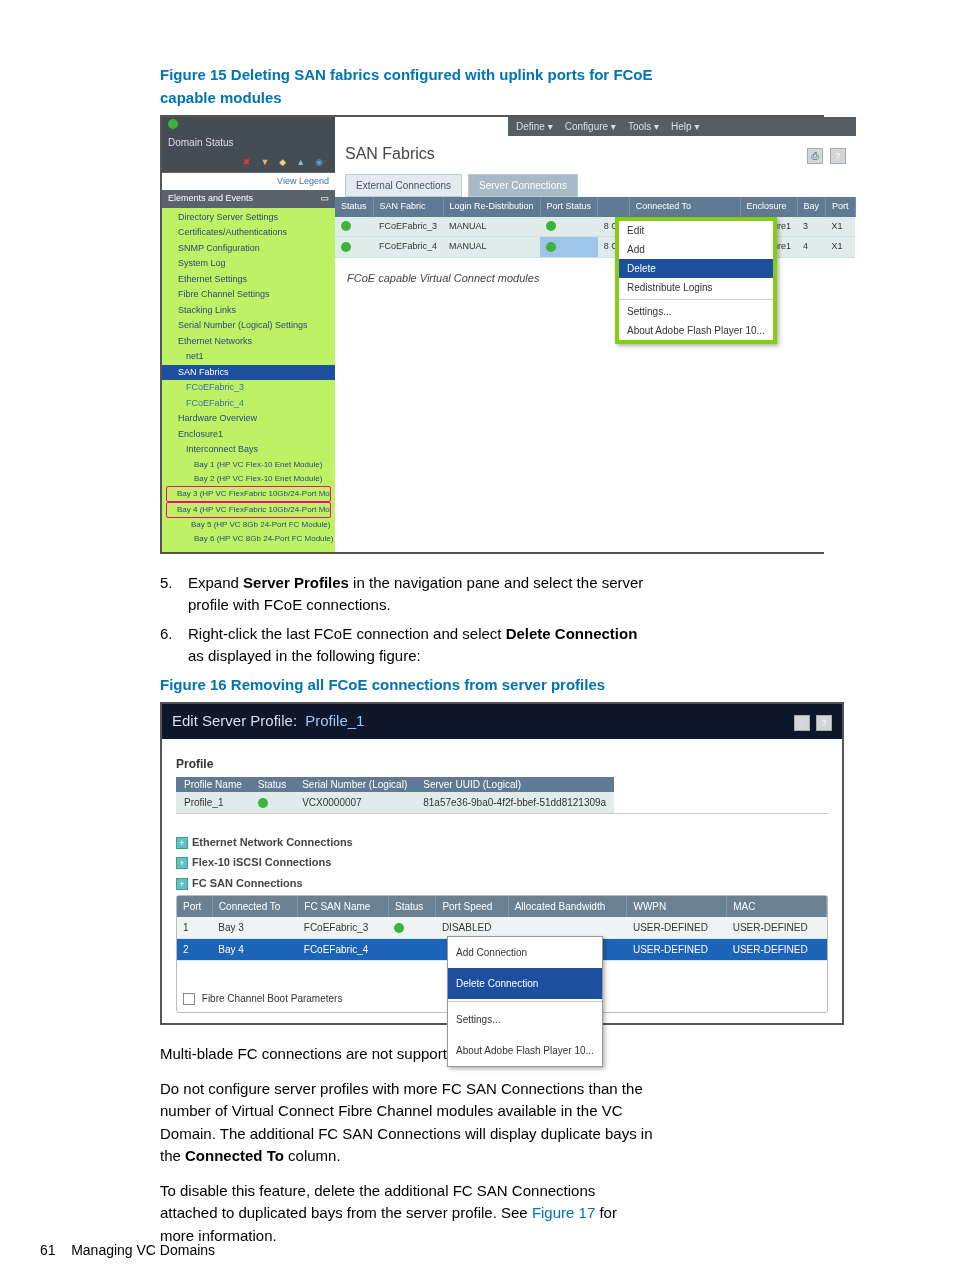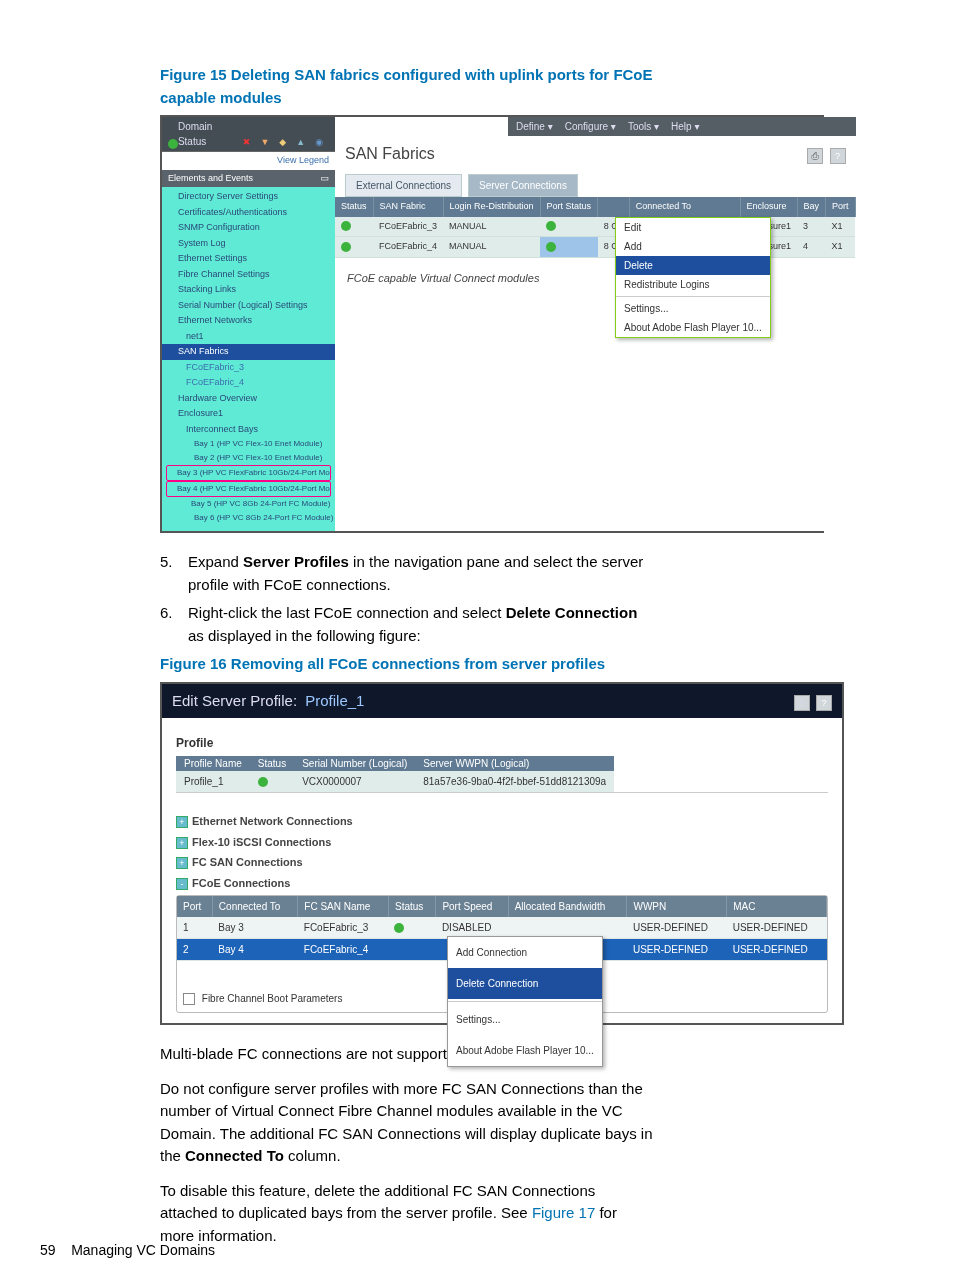--- a/index.html
+++ b/index.html
@@ -57,35 +57,37 @@
     background: #444c54;
     color: #dde;
     display: flex;
     align-items: center;
     font-size: 10px;
   }
   .s1-statuscell {
     width: 170px;
     padding: 2px 6px;
     display: flex;
-    align-items: flex-end;
+    align-items: flex-start;
+    gap: 6px;
+    flex-direction: column;
   }
   .s1-iconrow { display:flex; gap:10px; margin-left:auto; padding-right:6px; align-items:center; font-size:9px; }
   .s1-menubar {
     background: #555d65;
     color: #dde;
     display: flex;
     gap: 12px;
     padding: 2px 8px;
     font-size: 10px;
     margin-left: 173px;
   }
   .s1-side {
     width: 173px;
-    background: #5eead4;
+    background: #bef264;
     border-right: 1px solid #bbb;
     font-size: 9px;
     color: #2a4a7a;
   }
   .s1-side-h {
     background: #5a626b;
     color: #fff;
     padding: 2px 6px;
     display:flex;
     justify-content: space-between;
@@ -115,21 +117,21 @@
   .gridtbl td {
     background: #e0ecea;
     border-bottom: 1px solid #cfe0dd;
     padding: 3px 6px;
     white-space: nowrap;
   }
   .greendot { display:inline-block; width:10px; height:10px; background:#3cb33c; border-radius:50%; vertical-align:middle; }
   .contextmenu {
     position:absolute;
     background:#fff;
-    border:1px solid #84cc16;
+    border:4px solid #84cc16;
     font-size:10px;
     box-shadow:2px 2px 4px rgba(0,0,0,.3);
     min-width:140px;
   }
   .contextmenu div { padding:2px 8px; white-space:nowrap; }
   .contextmenu .sep { border-top:1px solid #ccc; margin:2px 0; padding:0; height:0; }
   .contextmenu .hi { background:#1d4f9e; color:#fff; }
   .s1-maintext { font-size:11px; color:#444; padding:8px 12px; font-style:italic; }
 
   
@@ -328,35 +330,34 @@
       </span>
     </div>
     <div class="s2-body">
       <h4>Profile</h4>
       <table class="s2-profiletbl" style="border-collapse:collapse;">
         <tbody>
             <tr>
           <th>Profile Name</th>
           <th>Status</th>
           <th>Serial Number (Logical)</th>
-          <th>Server WWPN (Logical)</th>
+          <th>Server UUID (Logical)</th>
         </tr>
         <tr>
           <td>Profile_1</td>
           <td><span class="greendot"></span></td>
           <td>VCX0000007</td>
           <td>81a57e36-9ba0-4f2f-bbef-51dd8121309a</td>
         </tr>
       </tbody>
         </table>
 
       <div class="s2-section collapser"><span class="plus">+</span><b>Ethernet Network Connections</b></div>
       <div class="collapser"><span class="plus">+</span><b>Flex-10 iSCSI Connections</b></div>
       <div class="collapser"><span class="plus">+</span><b>FC SAN Connections</b></div>
-      <div class="collapser"><span class="plus" style="background:#6bc;">-</span><b>FCoE Connections</b></div>
 
       <div style="border:1px solid #bbb; border-radius:3px; padding:0; position:relative;">
         <table class="s2-fcoetbl">
           <tbody>
               <tr>
             <th>Port</th>
             <th>Connected To</th>
             <th>FC SAN Name</th>
             <th>Status</th>
             <th>Port Speed</th>
@@ -403,15 +404,15 @@
 
   <div class="bodytxt">Multi-blade FC connections are not supported.</div>
   <div class="bodytxt">
     <span>Do not configure server profiles with more FC SAN Connections than the number of Virtual Connect Fibre Channel modules available in the VC Domain. The additional FC SAN Connections will display duplicate bays in the </span><span class="bold">Connected To</span><span> column.</span>
   </div>
   <div class="bodytxt">
     <span>To disable this feature, delete the additional FC SAN Connections attached to duplicated bays from the server profile. See </span><span class="link">Figure 17</span><span> for more information.</span>
   </div>
 
   <div class="pagefooter">
-    <span>59</span>&nbsp;&nbsp;&nbsp;&nbsp;<span>Managing VC Domains</span>
+    <span>61</span>&nbsp;&nbsp;&nbsp;&nbsp;<span>Managing VC Domains</span>
   </div>
 </div>
 
 </body></html>

